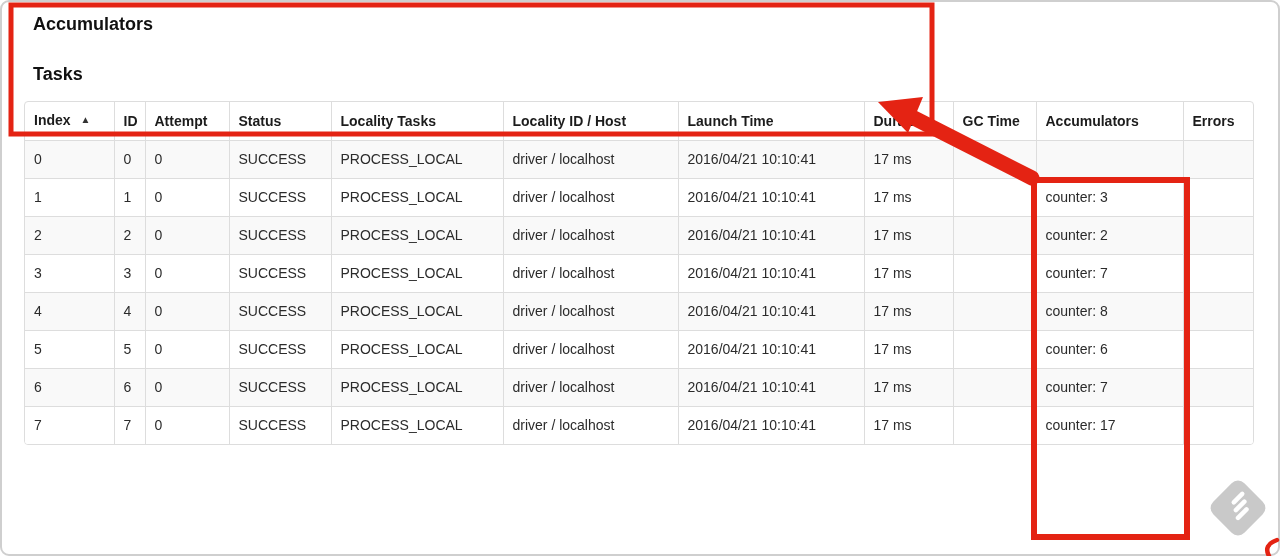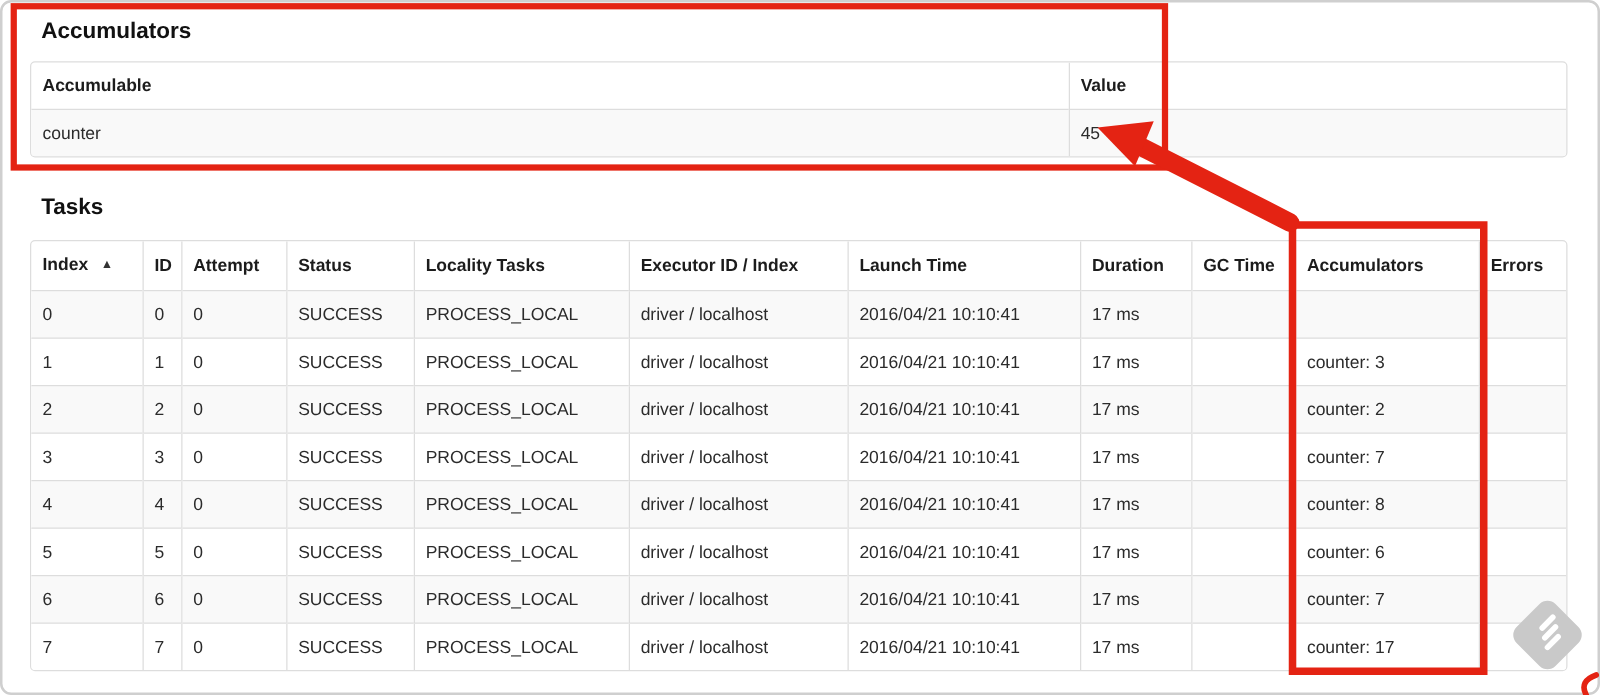--- a/index.html
+++ b/index.html
@@ -80,40 +80,20 @@
 </style>
 </head>
 <body>
 
 <div class="window-frame"></div>
 
 <div class="content">
 
   <h2 class="section-title">Accumulators</h2>
 
-  <div class="table-wrap">
-    <table>
-      <colgroup>
-        <col style="width:830px">
-        <col>
-      </colgroup>
-      <thead>
-        <tr>
-            <th><span>Accumulable</span></th>
-            <th><span>Value</span></th>
-          </tr>
-      </thead>
-      <tbody>
-          <tr>
-            <td>counter</td>
-            <td>45</td>
-          </tr>
-        </tbody>
-    </table>
-  </div>
 
   <h2 class="section-title tasks-title">Tasks</h2>
 
   <div class="table-wrap">
     <table>
       <colgroup>
         <col style="width:89px">
         <col style="width:31px">
         <col style="width:84px">
         <col style="width:102px">
@@ -125,21 +105,21 @@
         <col style="width:147px">
         <col>
       </colgroup>
       <thead>
         <tr>
             <th><span>Index</span><span class="sort-icon">▲</span></th>
             <th><span>ID</span></th>
             <th><span>Attempt</span></th>
             <th><span>Status</span></th>
             <th><span>Locality Tasks</span></th>
-            <th><span>Executor ID / Index</span></th>
+            <th><span>Locality ID / Host</span></th>
             <th><span>Launch Time</span></th>
             <th><span>Duration</span></th>
             <th><span>GC Time</span></th>
             <th><span>Accumulators</span></th>
             <th><span>Errors</span></th>
           </tr>
       </thead>
       <tbody>
           <tr>
             <td>0</td>

